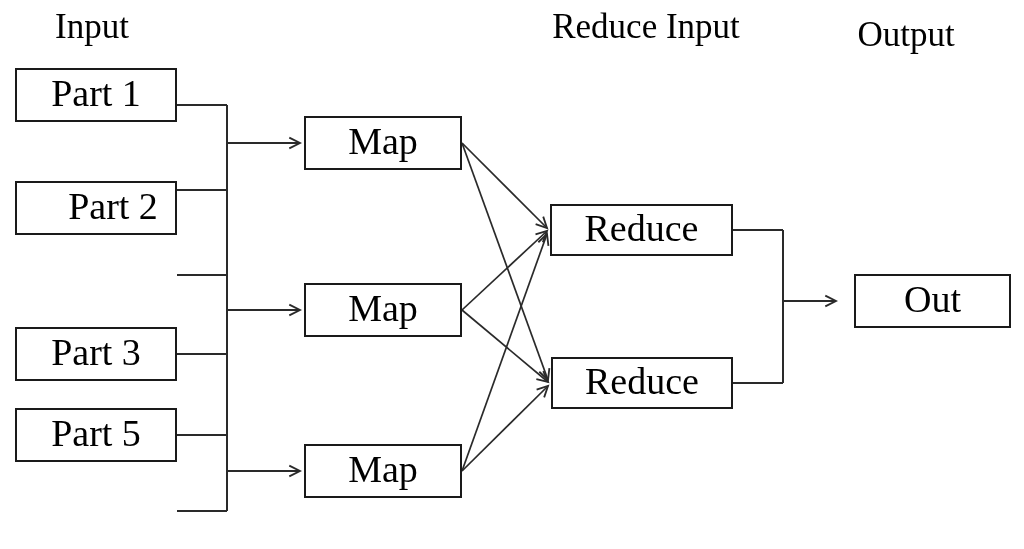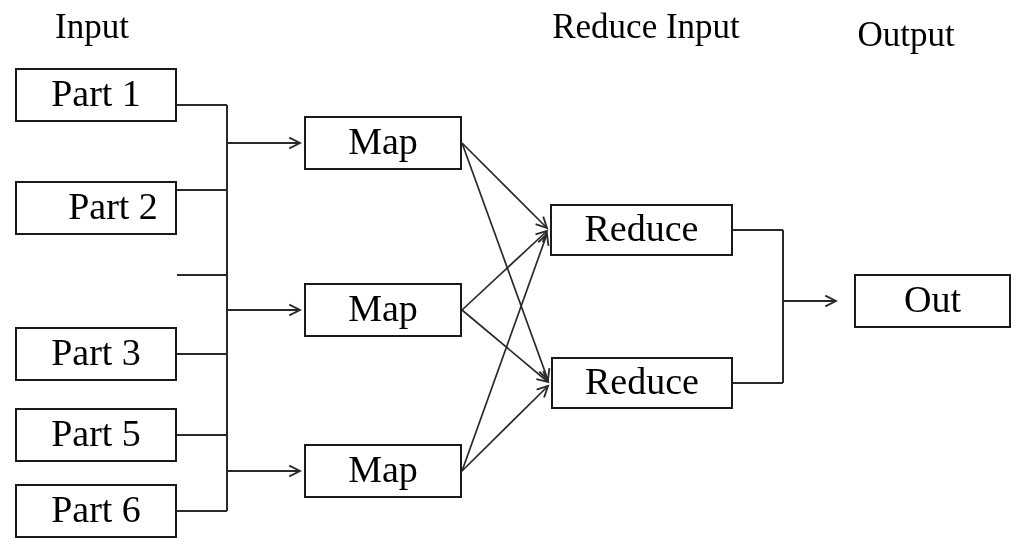--- a/index.html
+++ b/index.html
@@ -119,21 +119,20 @@
 
     <line class="edge thick" x1="783" y1="230" x2="783" y2="383"></line>
 
     <line class="edge thick" x1="783" y1="301" x2="836" y2="301" marker-end="url(#chev)"></line>
   </svg>
 
   <div class="node part part-1">Part 1</div>
   <div class="node part part-2">Part 2</div>
   <div class="node part part-4">Part 3</div>
   <div class="node part part-5">Part 5</div>
-  <div class="node part part-6">Part 6</div>
 
   <div class="node map map-1">Map</div>
   <div class="node map map-2">Map</div>
   <div class="node map map-3">Map</div>
 
   <div class="node reduce-1">Reduce</div>
   <div class="node reduce-2">Reduce</div>
 
   <div class="node out-box">Out</div>
 

